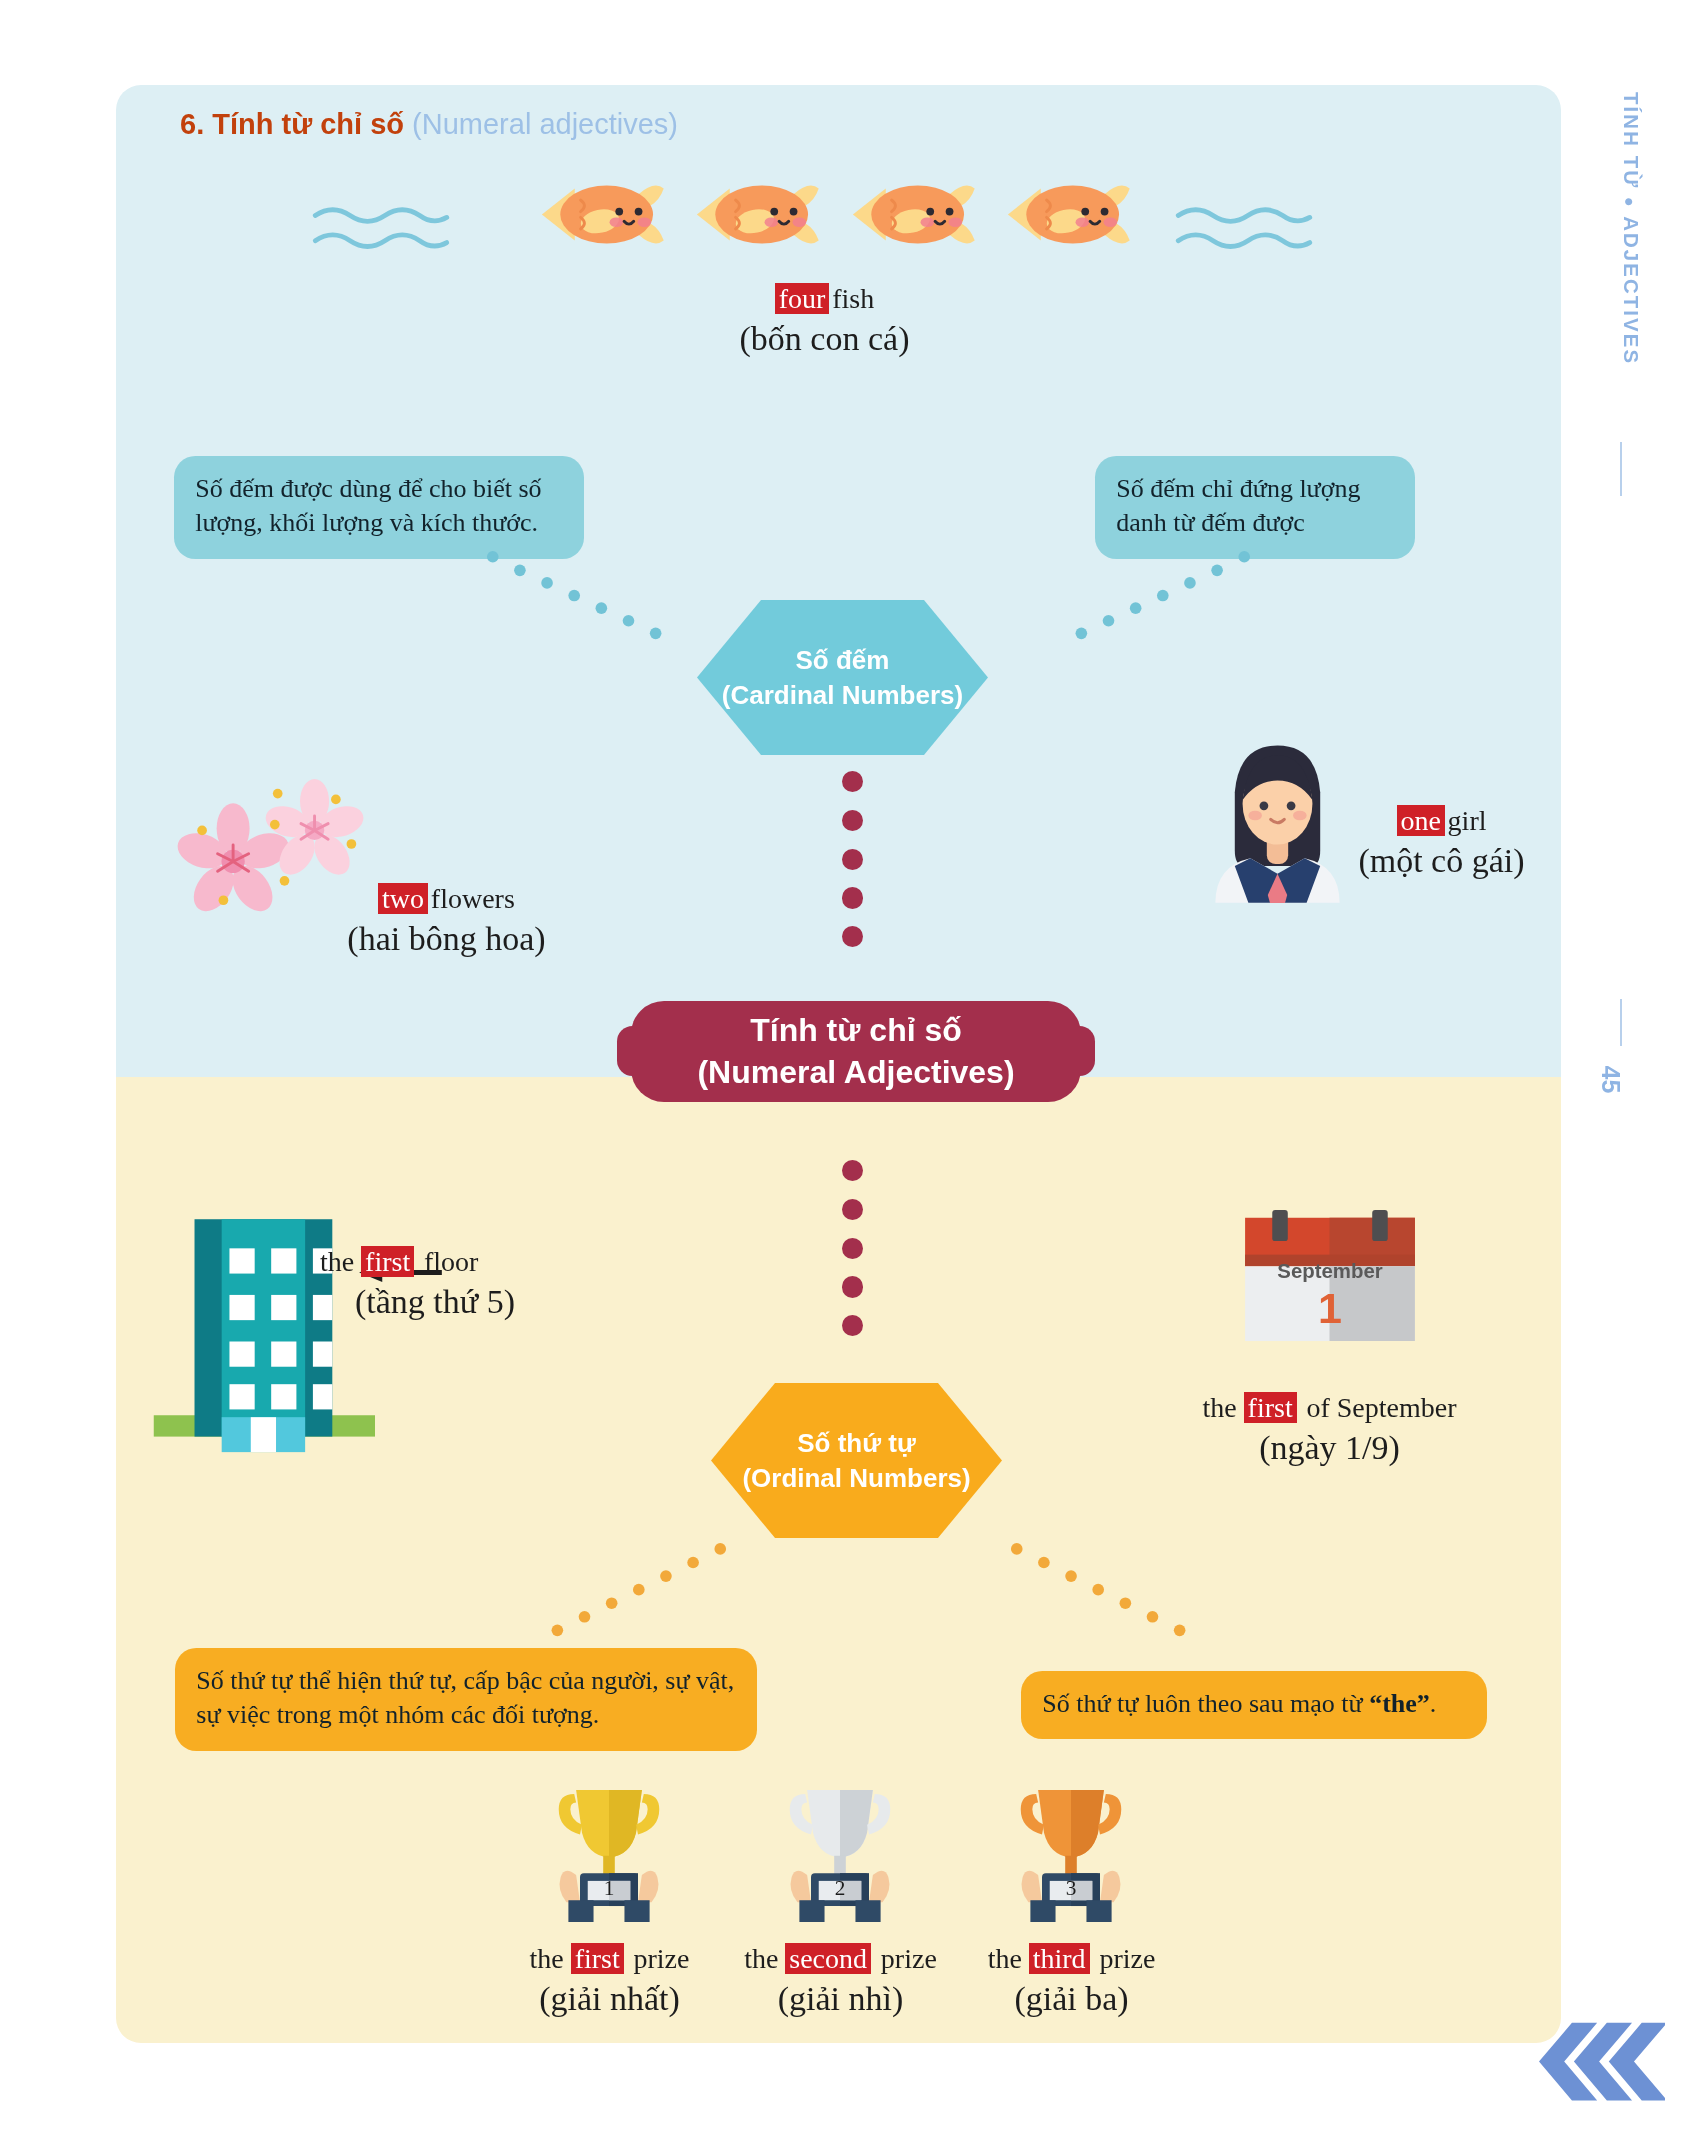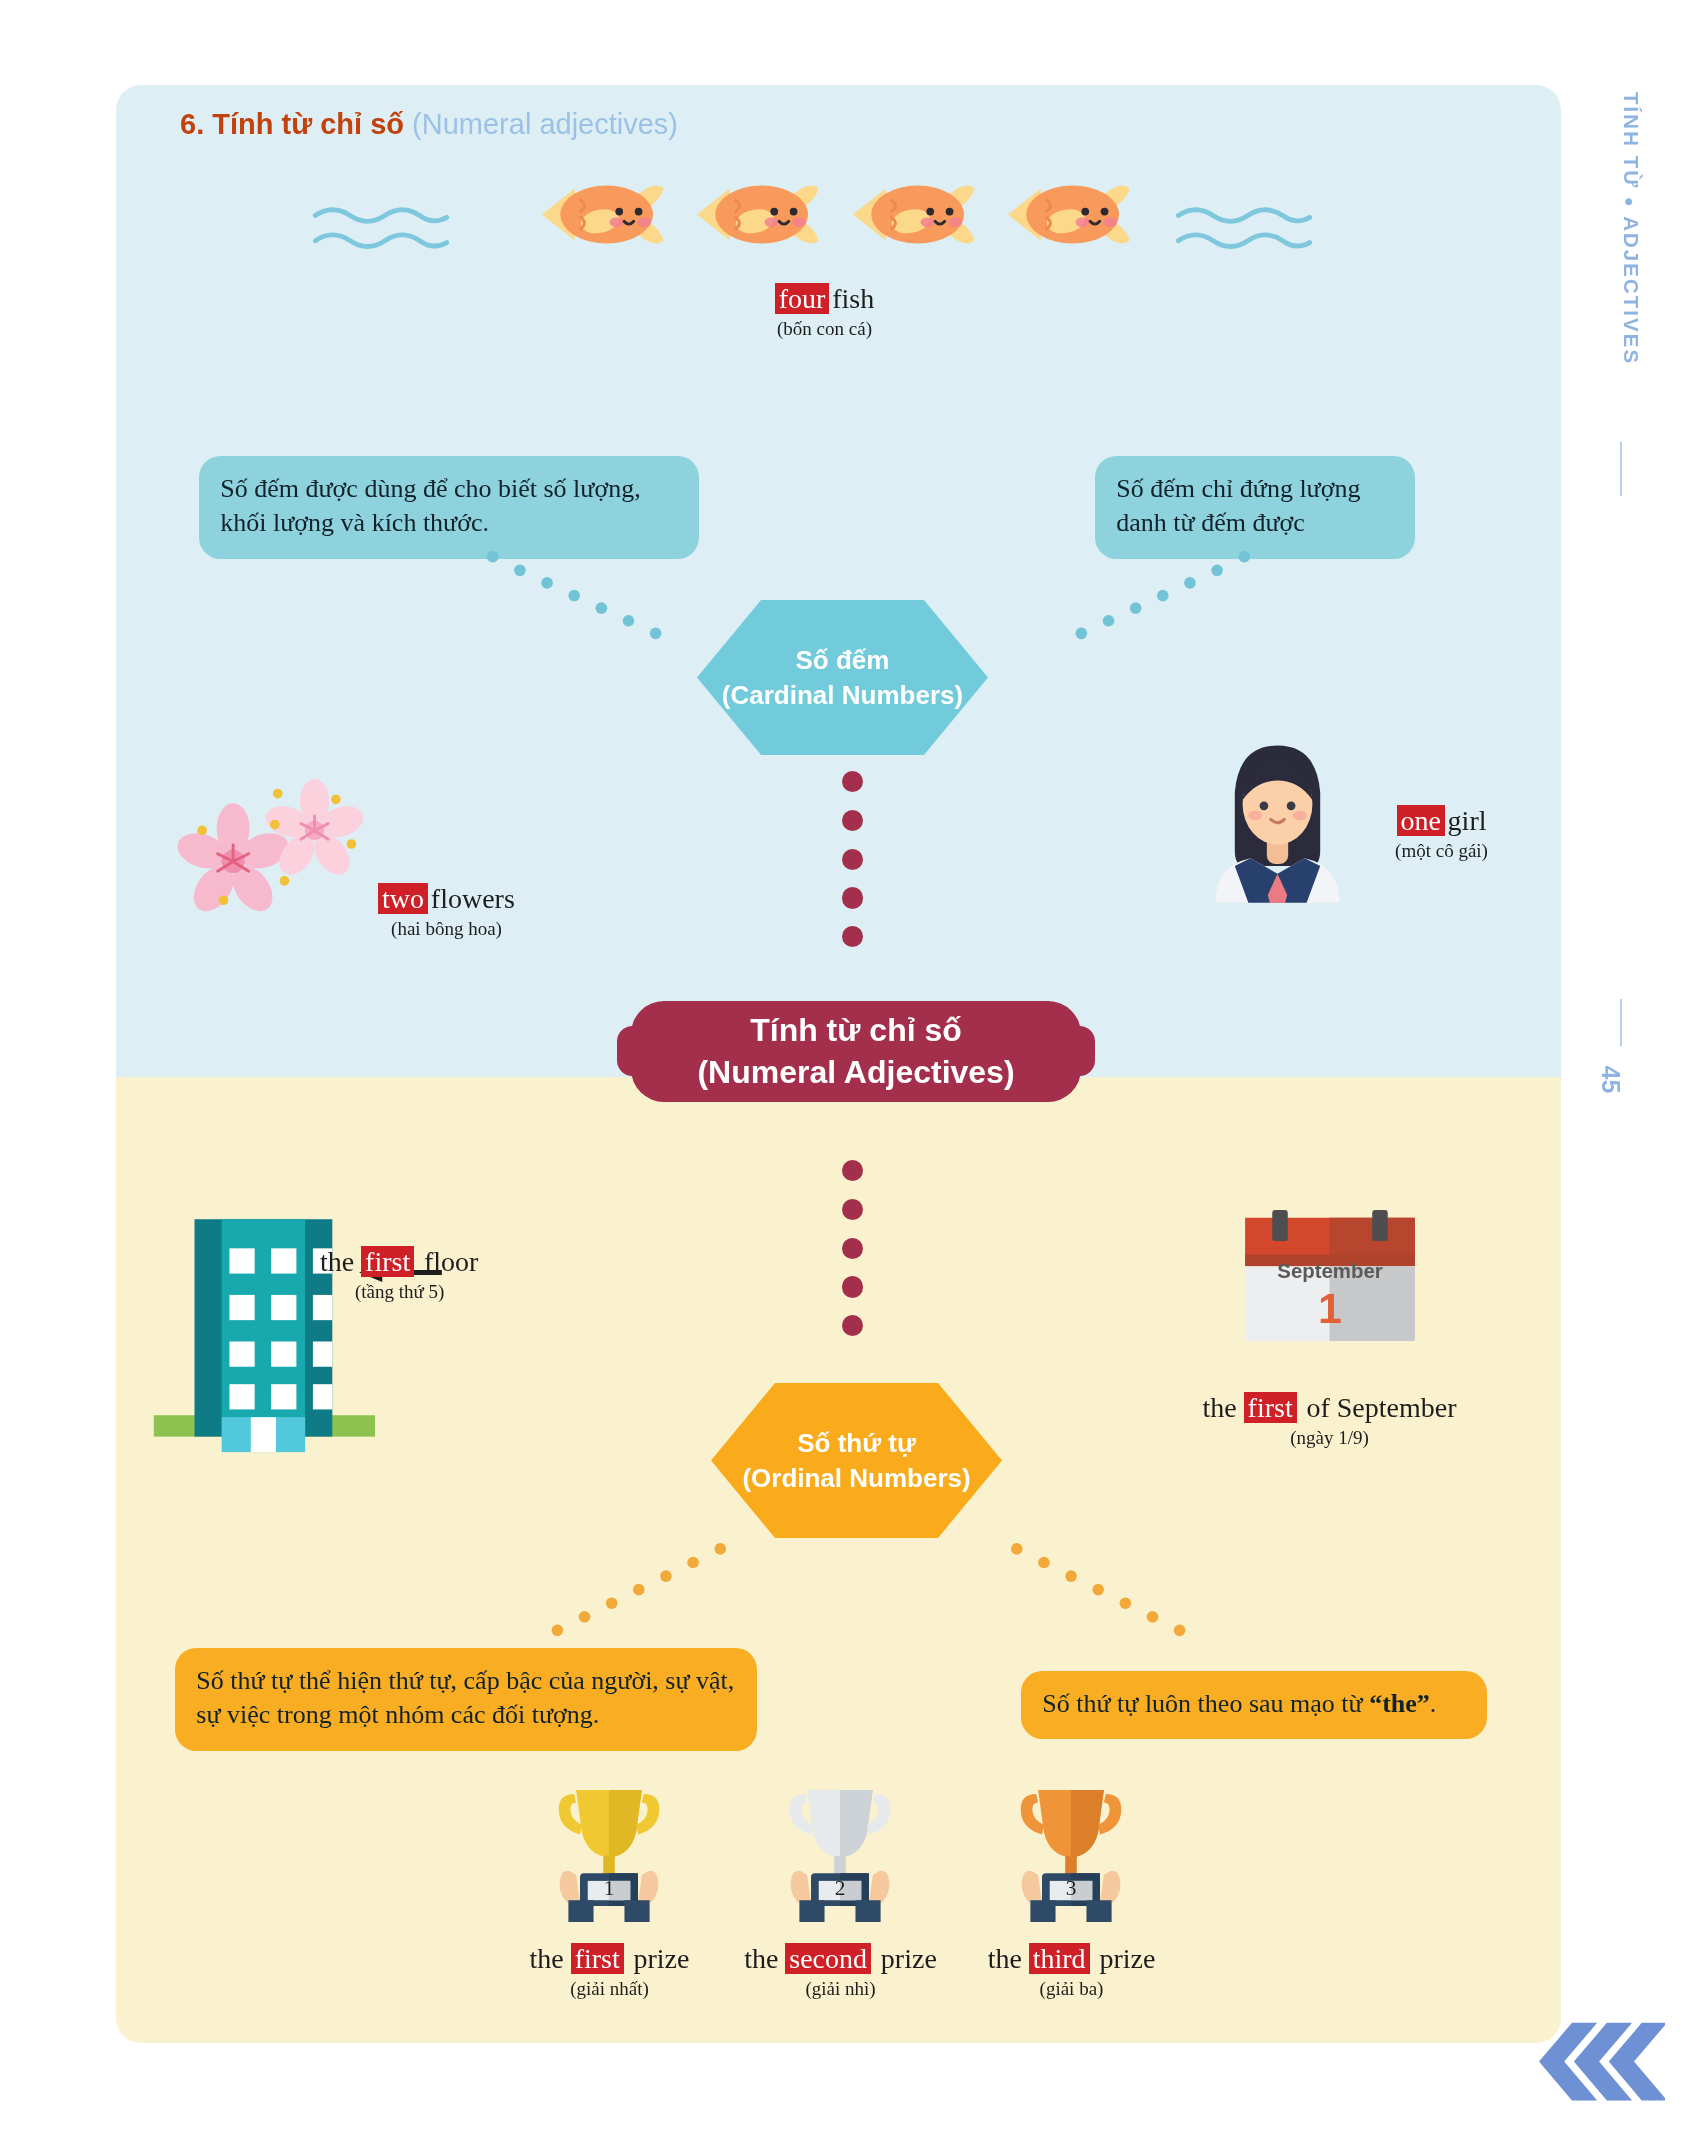--- a/index.html
+++ b/index.html
@@ -62,21 +62,21 @@
     font-weight: bold; font-size: 25px; color: #8fb4e3;
   }
 
   
   .caption {
     position: absolute; text-align: center;
     font-family: "Liberation Serif", serif;
     color: #1d1d1d; line-height: 1.28;
   }
   .caption .en { font-size: 28px; white-space: nowrap; }
-  .caption .vi { font-size: 19px; white-space: nowrap; }
+  .caption .vi { font-size: 34px; white-space: nowrap; }
   .hl {
     background: #cf2027; color: #ffffff;
     padding: 0 3.9px; margin-right: 2.9px;
   }
 
   
   .bubble {
     position: absolute;
     border-radius: 21.3px;
     padding: 15.5px 21.3px 17.5px 21.3px;
@@ -249,21 +249,21 @@
     </g>
   </svg>
 
   <div class="caption" style="left:679px; top:281px; width:291px;">
     <div class="en">
       <span class="hl">four</span><span>fish</span>
     </div>
     <div class="vi">(bốn con cá)</div>
   </div>
 
-  <div class="bubble cyan" style="left:199px; top:456px; width:500px;">Số đếm được dùng để cho biết số lượng, khối lượng và kích thước.</div>
+  <div class="bubble cyan" style="left:174px; top:456px; width:410px;">Số đếm được dùng để cho biết số lượng, khối lượng và kích thước.</div>
 
   <div class="bubble cyan" style="left:1095px; top:456px; width:320px;">Số đếm chỉ đứng lượng danh từ đếm được</div>
 
   <svg class="dotline cyan" style="left:485px; top:543px;" width="223" height="107" viewBox="0 0 230 110">
     <g fill="#72c3d6">
       <circle cx="8" cy="14" r="6"></circle>
         <circle cx="36" cy="28" r="6"></circle>
         <circle cx="64" cy="41" r="6"></circle>
       <circle cx="92" cy="54" r="6"></circle>
         <circle cx="120" cy="67" r="6"></circle>

